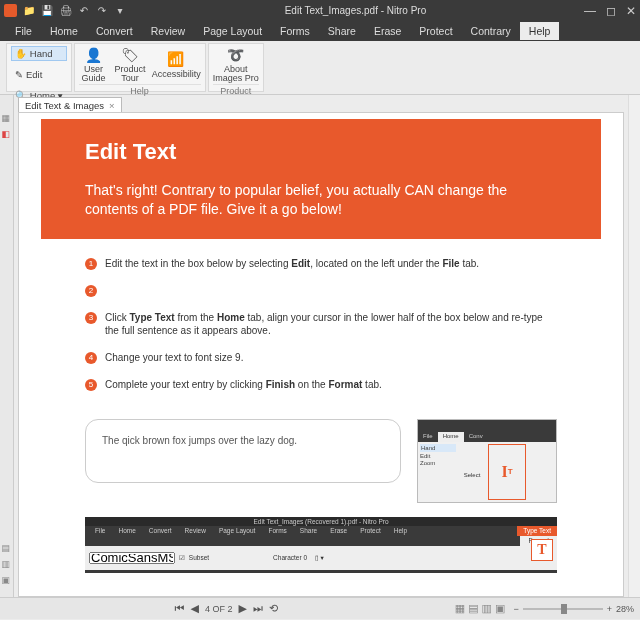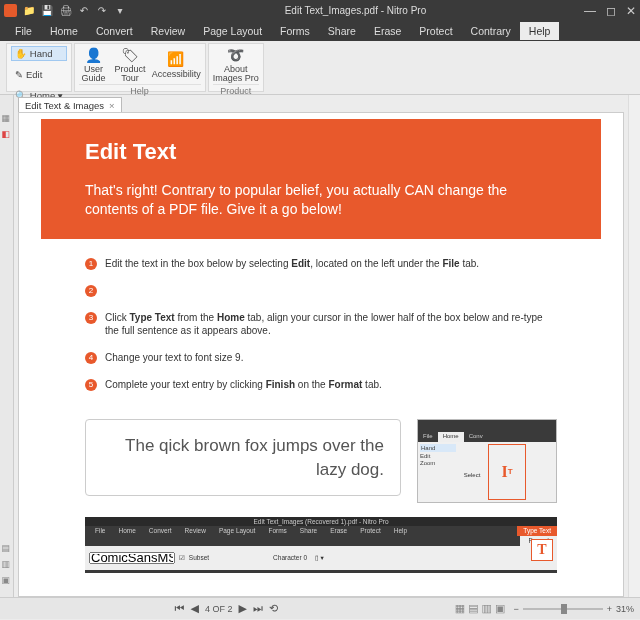--- a/index.html
+++ b/index.html
@@ -32,21 +32,21 @@
   .hero { background:#e8592c; color:#fff; padding:20px 40px 20px 44px; }
   .hero h1 { font-size:22px; font-weight:bold; margin-bottom:16px; }
   .hero p { font-size:14px; line-height:1.35; }
   .body { padding:18px 44px 10px 44px; }
   .body h2 { font-size:13px; font-weight:bold; margin-bottom:12px; }
   .step { display:flex; gap:8px; font-size:10px; color:#333; margin-bottom:14px; line-height:1.3; }
   .step .num { width:12px; height:12px; border-radius:50%; background:#e8592c; color:#fff; font-size:8px; display:flex; align-items:center; justify-content:center; flex-shrink:0; margin-top:1px; }
   .step b { font-weight:bold; }
   .step i { font-style:italic; }
   .lower { display:flex; gap:16px; padding:0 44px; align-items:flex-start; margin-top:4px;}
-  .textbox { flex:1; border:1px solid #ccc; border-radius:4px; padding:14px 16px; font-size:17px; color:#555; line-height:1.4; min-height:64px;text-align:right; }
+  .textbox { flex:1; border:1px solid #ccc; border-radius:13px; padding:14px 16px; font-size:10px; color:#555; line-height:1.4; min-height:64px; }
   .mini { width:140px; height:84px; border:1px solid #bbb; background:#eee; font-size:6px; position:relative; }
   .mini .mtb { height:12px; background:#3a3a3a; }
   .mini .mmb { height:10px; background:#3a3a3a; display:flex; }
   .mini .mmb span { padding:1px 5px; color:#ccc; }
   .mini .mmb .ma { background:#eee; color:#333; }
   .mini .mrb { display:flex; height:60px; background:#f0f0f0; }
   .mini .sel { width:38px; border:1px solid #e8592c; margin:2px; display:flex; align-items:center; justify-content:center; font-size:16px; color:#e8592c; font-family:serif; font-weight:bold; }
   .bottomimg { margin:14px 44px 0 44px; height:56px; background:#3a3a3a; position:relative; overflow:hidden; font-size:6.5px; color:#ccc; }
   .bottomimg .btb { height:9px; background:#2a2a2a; text-align:center; padding-top:1px; }
   .bottomimg .bmb { height:10px; display:flex; gap:1px; padding-left:4px; }
@@ -241,15 +241,15 @@
     <span>⏭</span>
     <span>⟲</span>
   </div>
   <div style="display:flex; gap:2px; font-size:11px; color:#888">▦ ▤ ▥ ▣</div>
   <div class="zoom">
     <span>−</span>
     <div class="slider">
         <div class="knob"></div>
       </div>
     <span>+</span>
-    <span>31%</span>
+    <span>28%</span>
   </div>
 </div>
 
 </body></html>

